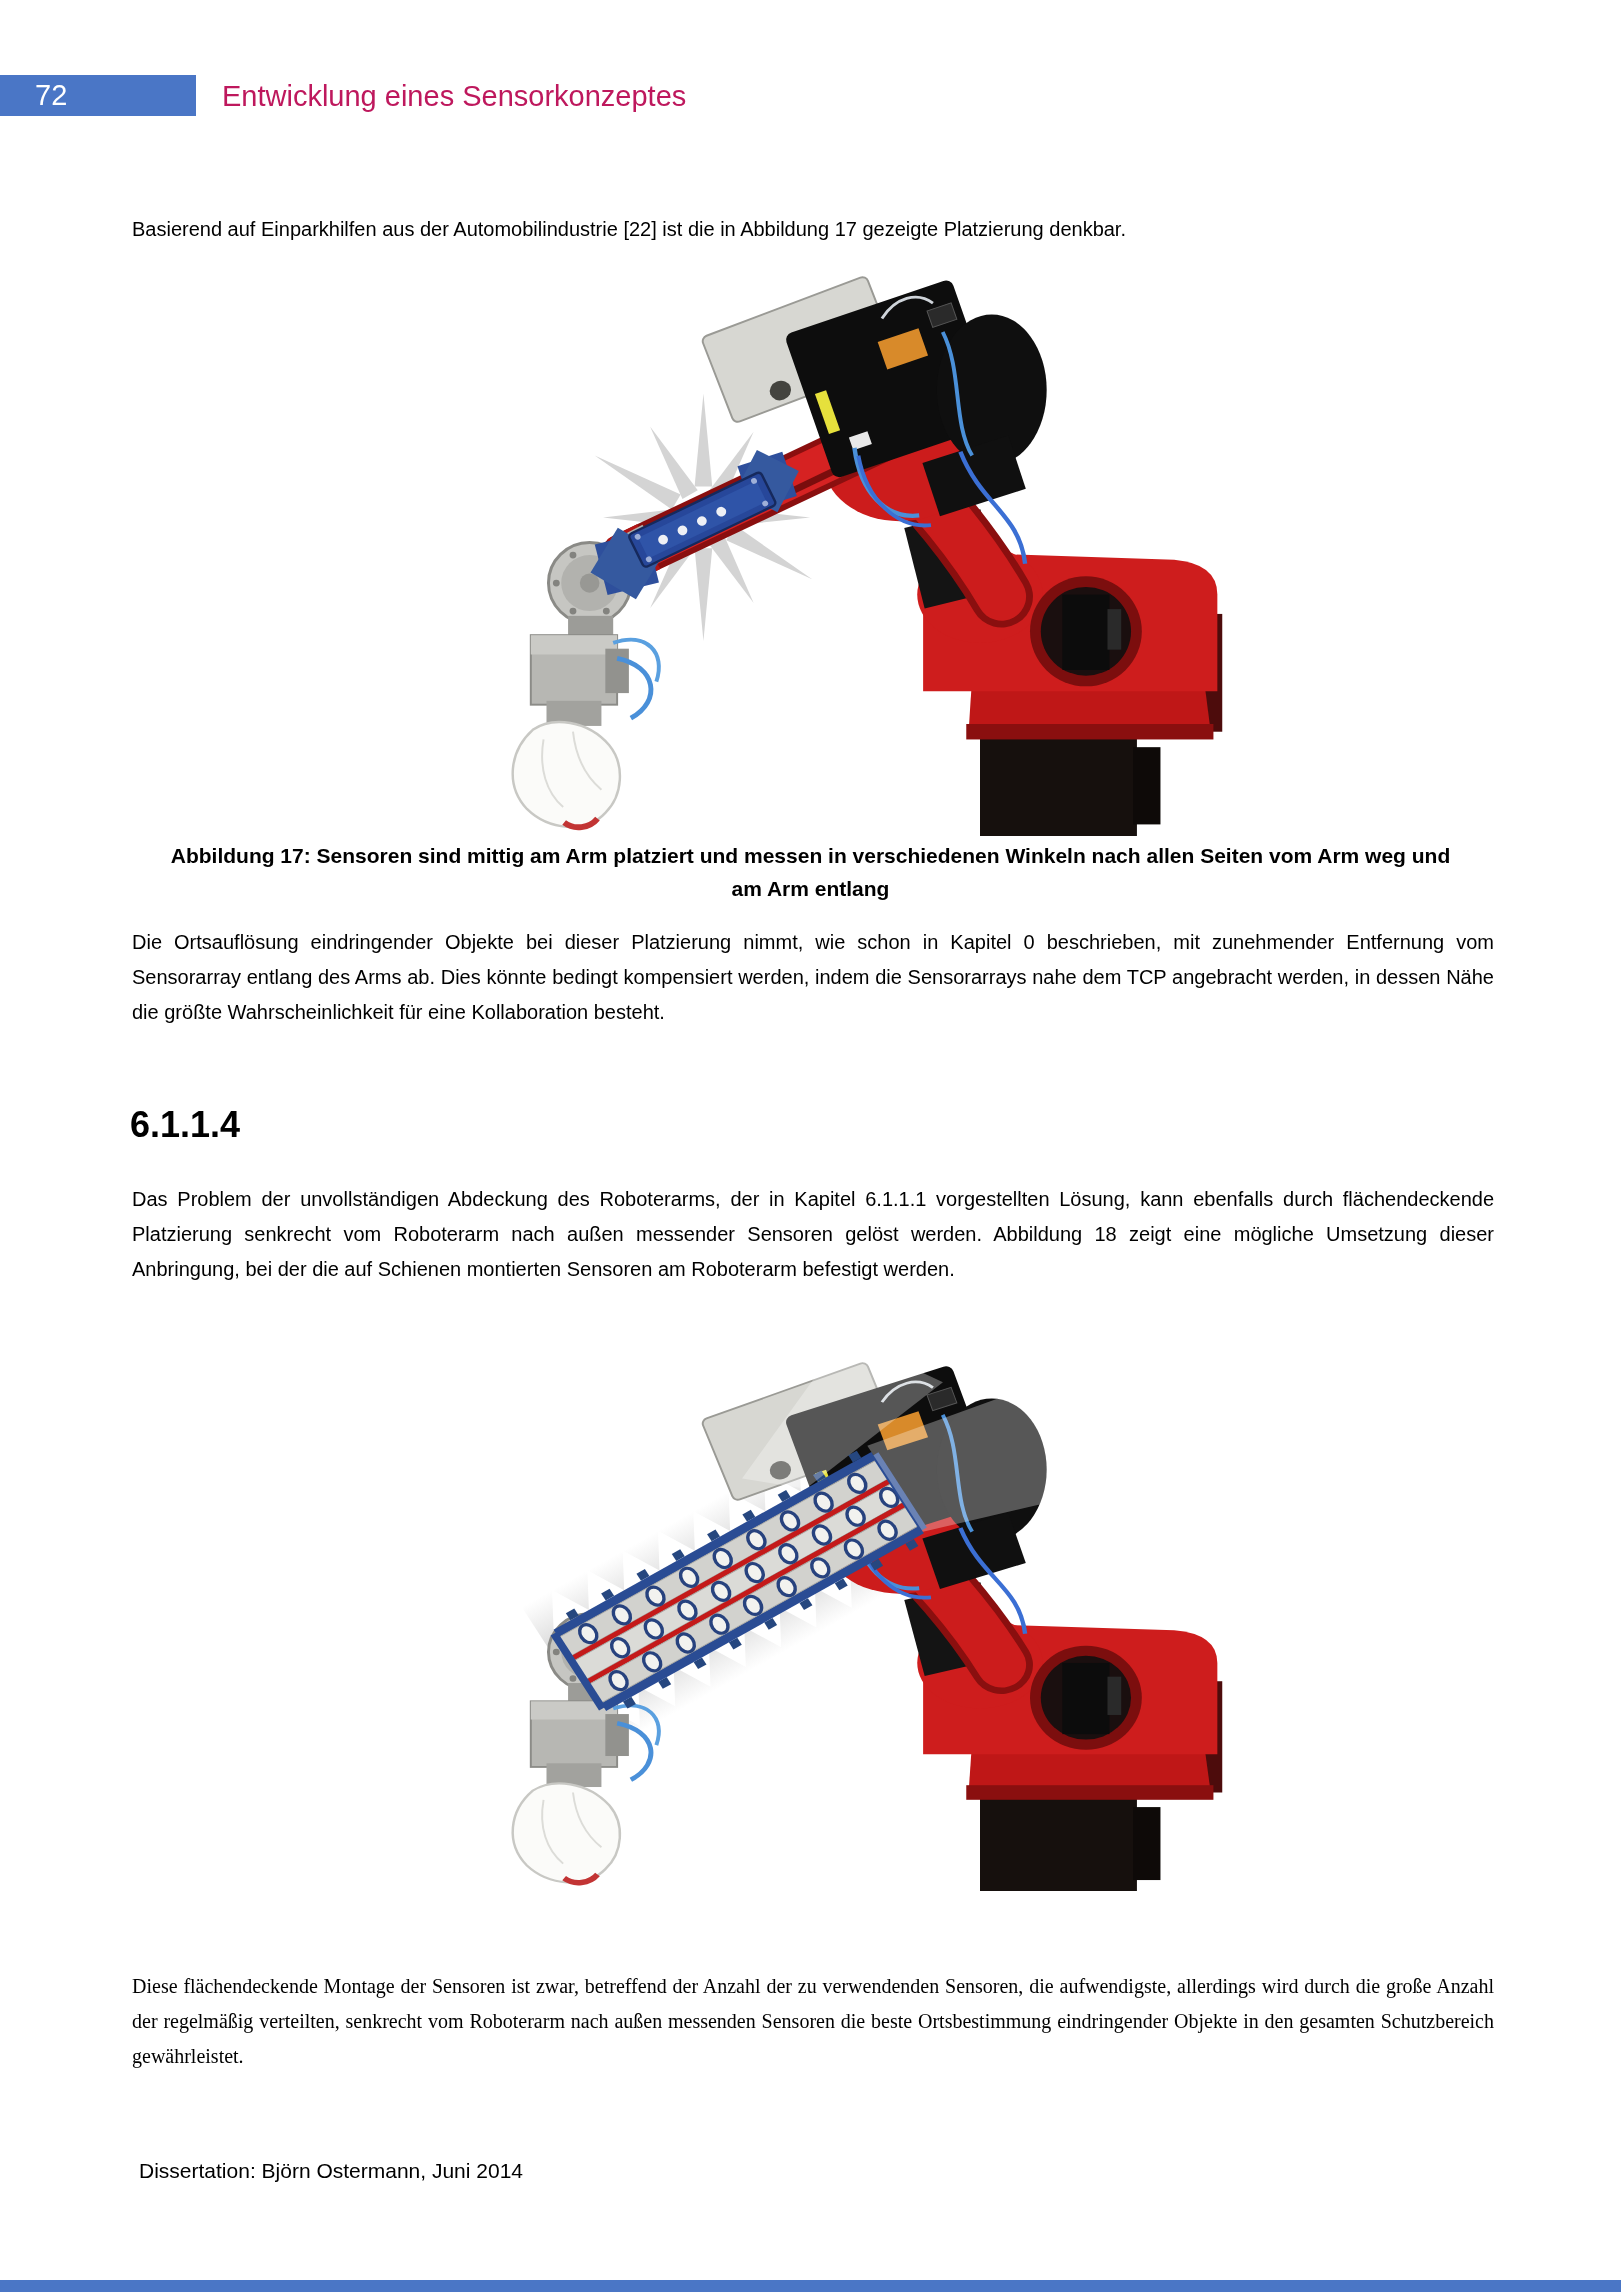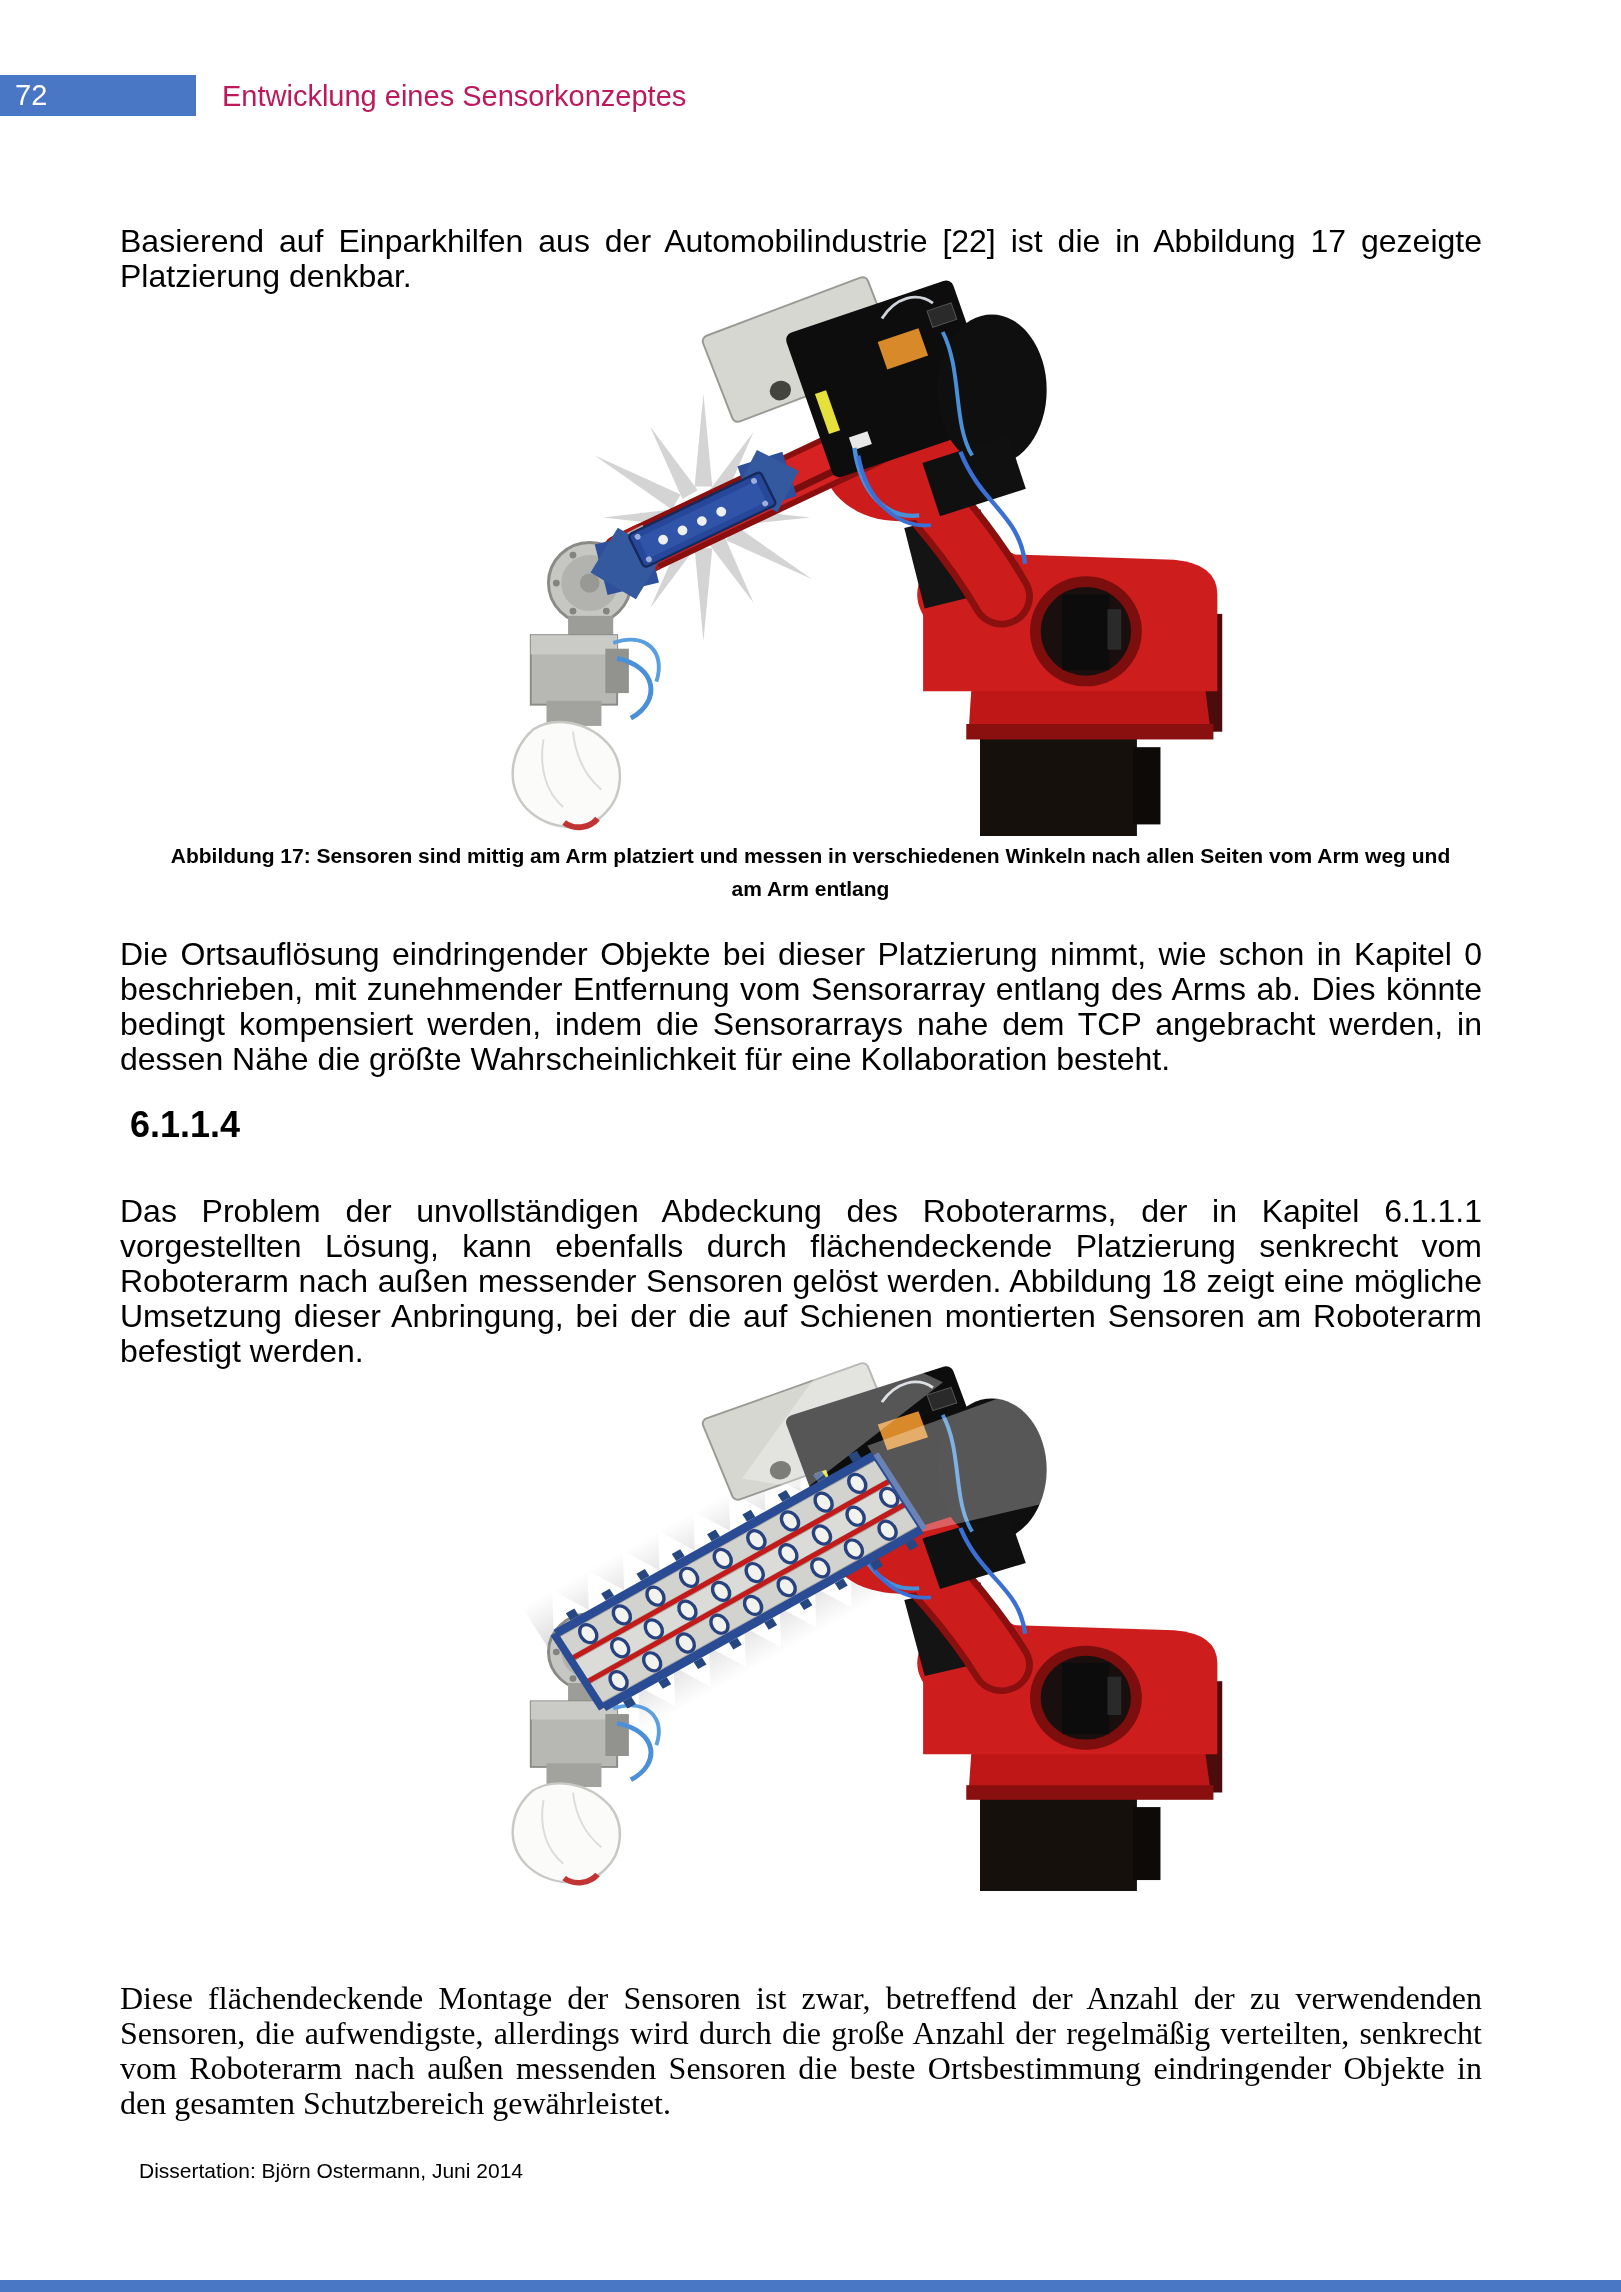--- a/index.html
+++ b/index.html
@@ -9,28 +9,28 @@
     background:#ffffff;
     font-family:"Liberation Sans","DejaVu Sans",sans-serif;
     color:#000;
     overflow:hidden;
   }
   
   .pagenum-box{
     position:absolute;left:0;top:75px;width:196px;height:41px;
     background:#4a76c6;display:flex;align-items:center;
   }
-  .pagenum-box span{color:#ffffff;font-size:29px;padding-left:15px;}
+  .pagenum-box span{color:#ffffff;font-size:29px;padding-left:35px;}
   .header-title{
     position:absolute;left:222px;top:80px;font-size:29px;color:#be185d;
   }
   
   .body-text{
-    position:absolute;left:120px;width:1362px;
-    font-size:32px;line-height:35px;
+    position:absolute;left:132px;width:1362px;
+    font-size:20px;line-height:35px;
     text-align:justify;
   }
   .p1{top:192px;}
   .p2{top:905px;}
   .p3{top:1162px;}
   .p4{top:1949px;font-family:Liberation Serif, serif;}
   .section-heading{
     position:absolute;left:130px;top:1096px;
     font-size:36px;font-weight:bold;display:flex;gap:29px;margin-top:8px;
   }

